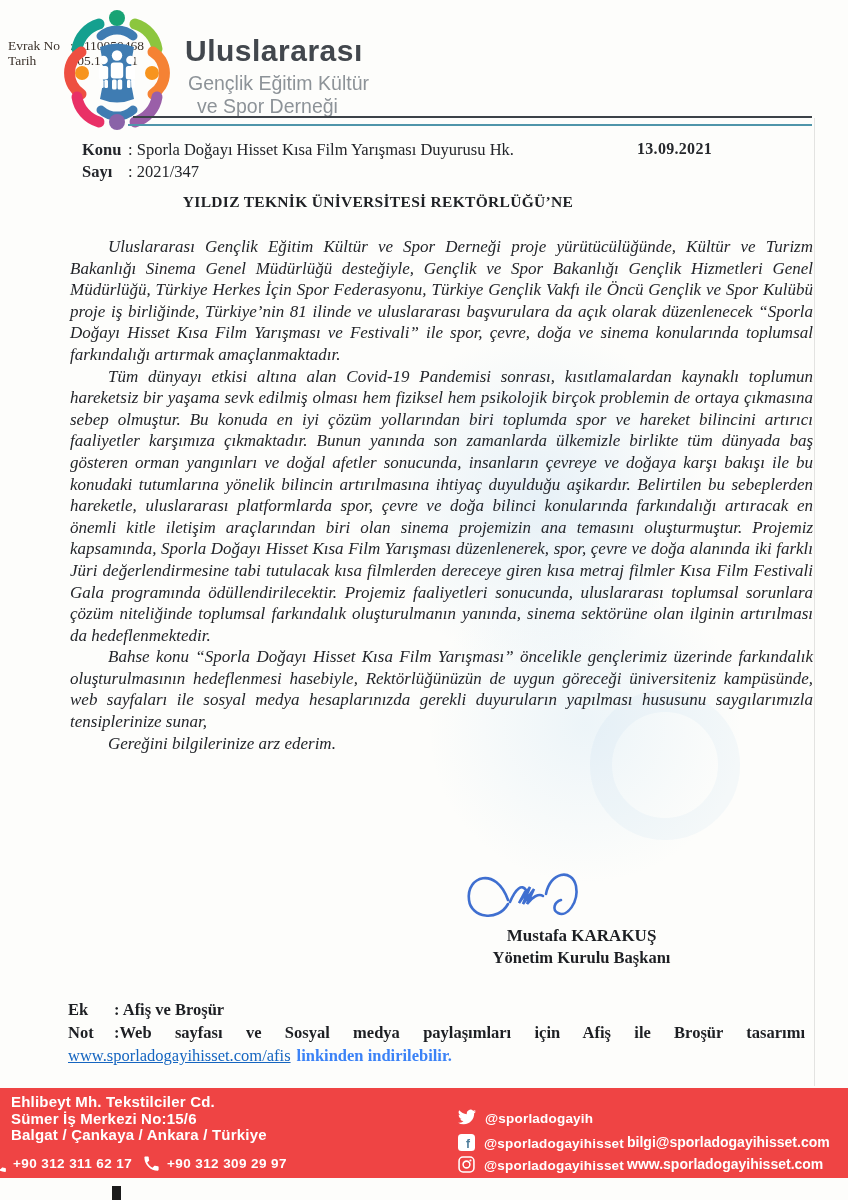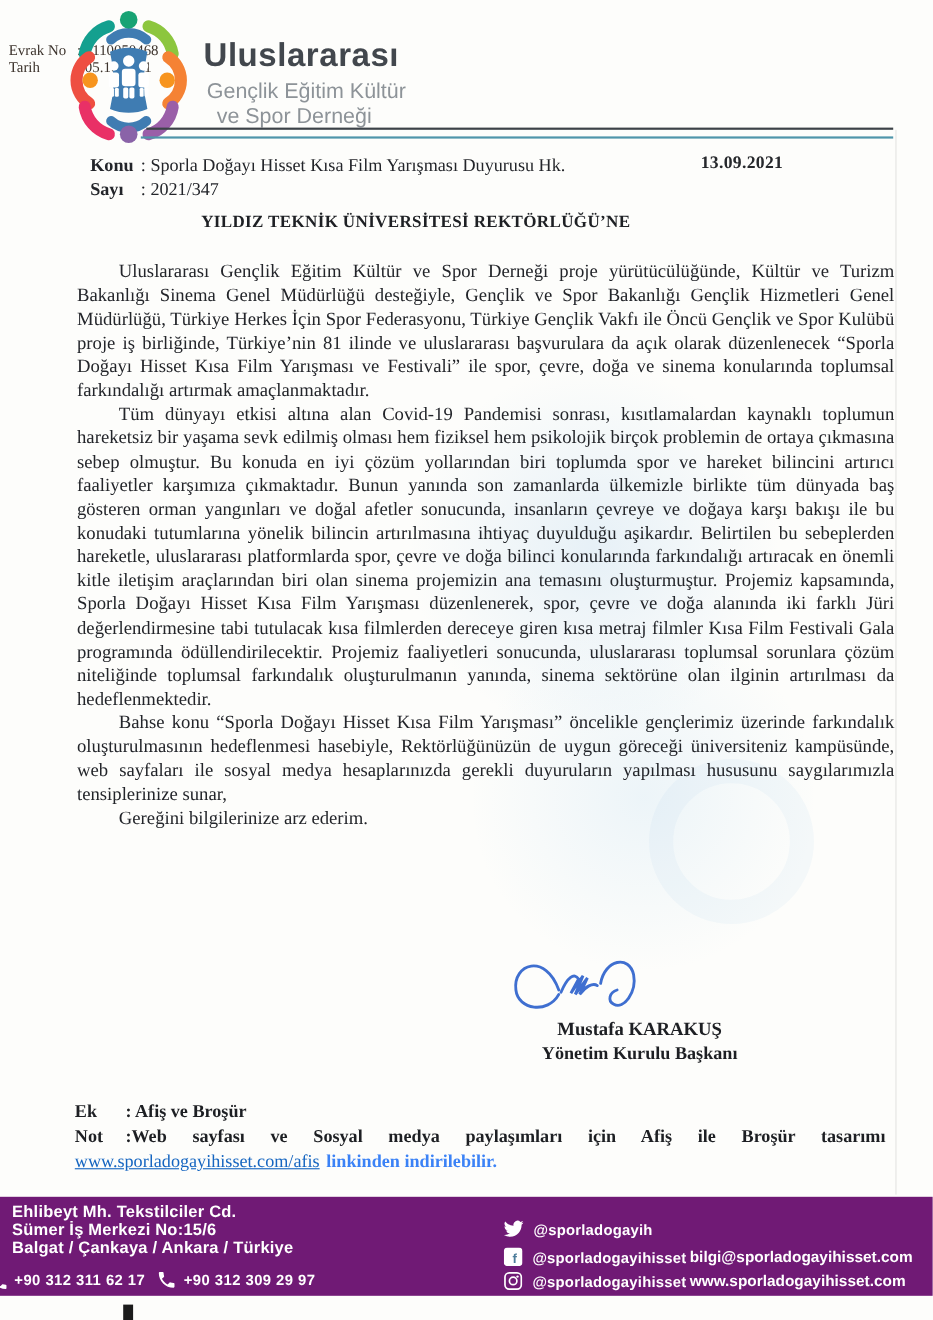--- a/index.html
+++ b/index.html
@@ -40,39 +40,39 @@
   .meta-konu { left:82px; top:140px; }
   .meta-sayi { left:82px; top:162px; }
   .meta-label { font-weight:bold; display:inline-block; width:46px; }
   .doc-date { left:637px; top:140px; font-weight:bold; font-size:16px; letter-spacing:0.3px; }
 
   
   .recipient { left:78px; top:193px; width:600px; text-align:center; font-weight:bold;
                font-size:15.5px; letter-spacing:0.3px; color:#1e2024; }
   .body-text { left:70px; top:236px; width:743px; font-size:17px; line-height:21.6px;
                text-align:justify; color:#23252a; }
-  .body-text p { margin:0; text-indent:38px; }
+  .body-text p { margin:0; text-indent:38px;font-style:italic; }
 
   
   .sig-svg { left:462px; top:860px; }
   .sig-block { left:449px; top:925px; width:265px; text-align:center; font-weight:bold;
                color:#1d1f23; line-height:22px; }
   .sig-name { font-size:17px; }
   .sig-title { font-size:16.5px; }
 
   
   .annex { left:68px; top:998px; width:737px; font-weight:bold; font-size:16.5px;
            line-height:23px; color:#1d1f23; }
   .annex-label { display:inline-block; width:46px; }
   .annex-row.justified { text-align:justify; text-align-last:justify; }
   .doc-link { color:#1565c0; text-decoration:underline; font-weight:normal; margin-right:6px; }
   .link-suffix { color:#3b82f6; }
 
   
-  .footer-band { left:0; top:1088px; width:848px; height:90px; background:#701a75;
+  .footer-band { left:0; top:1088px; width:848px; height:90px; background:#ef4444;
                  font-family:"Liberation Sans", sans-serif; color:#ffffff; }
   .footer-band .abs { position:absolute; }
   .addr { left:11px; top:6px; font-weight:bold; font-size:15px; line-height:16.5px;
           letter-spacing:0.2px; }
   .phone-partial { left:-9px; top:69px; }
   .phone-num1 { left:13px; top:68px; font-weight:bold; font-size:13.5px; letter-spacing:0.4px; }
   .phone-ico2 { left:142px; top:66px; }
   .phone-num2 { left:167px; top:68px; font-weight:bold; font-size:13.5px; letter-spacing:0.4px; }
   .soc-row { left:458px; height:18px; display:flex; align-items:flex-end; }
   .soc-tw { top:20px; } .soc-fb { top:45px; } .soc-ig { top:67px; }

